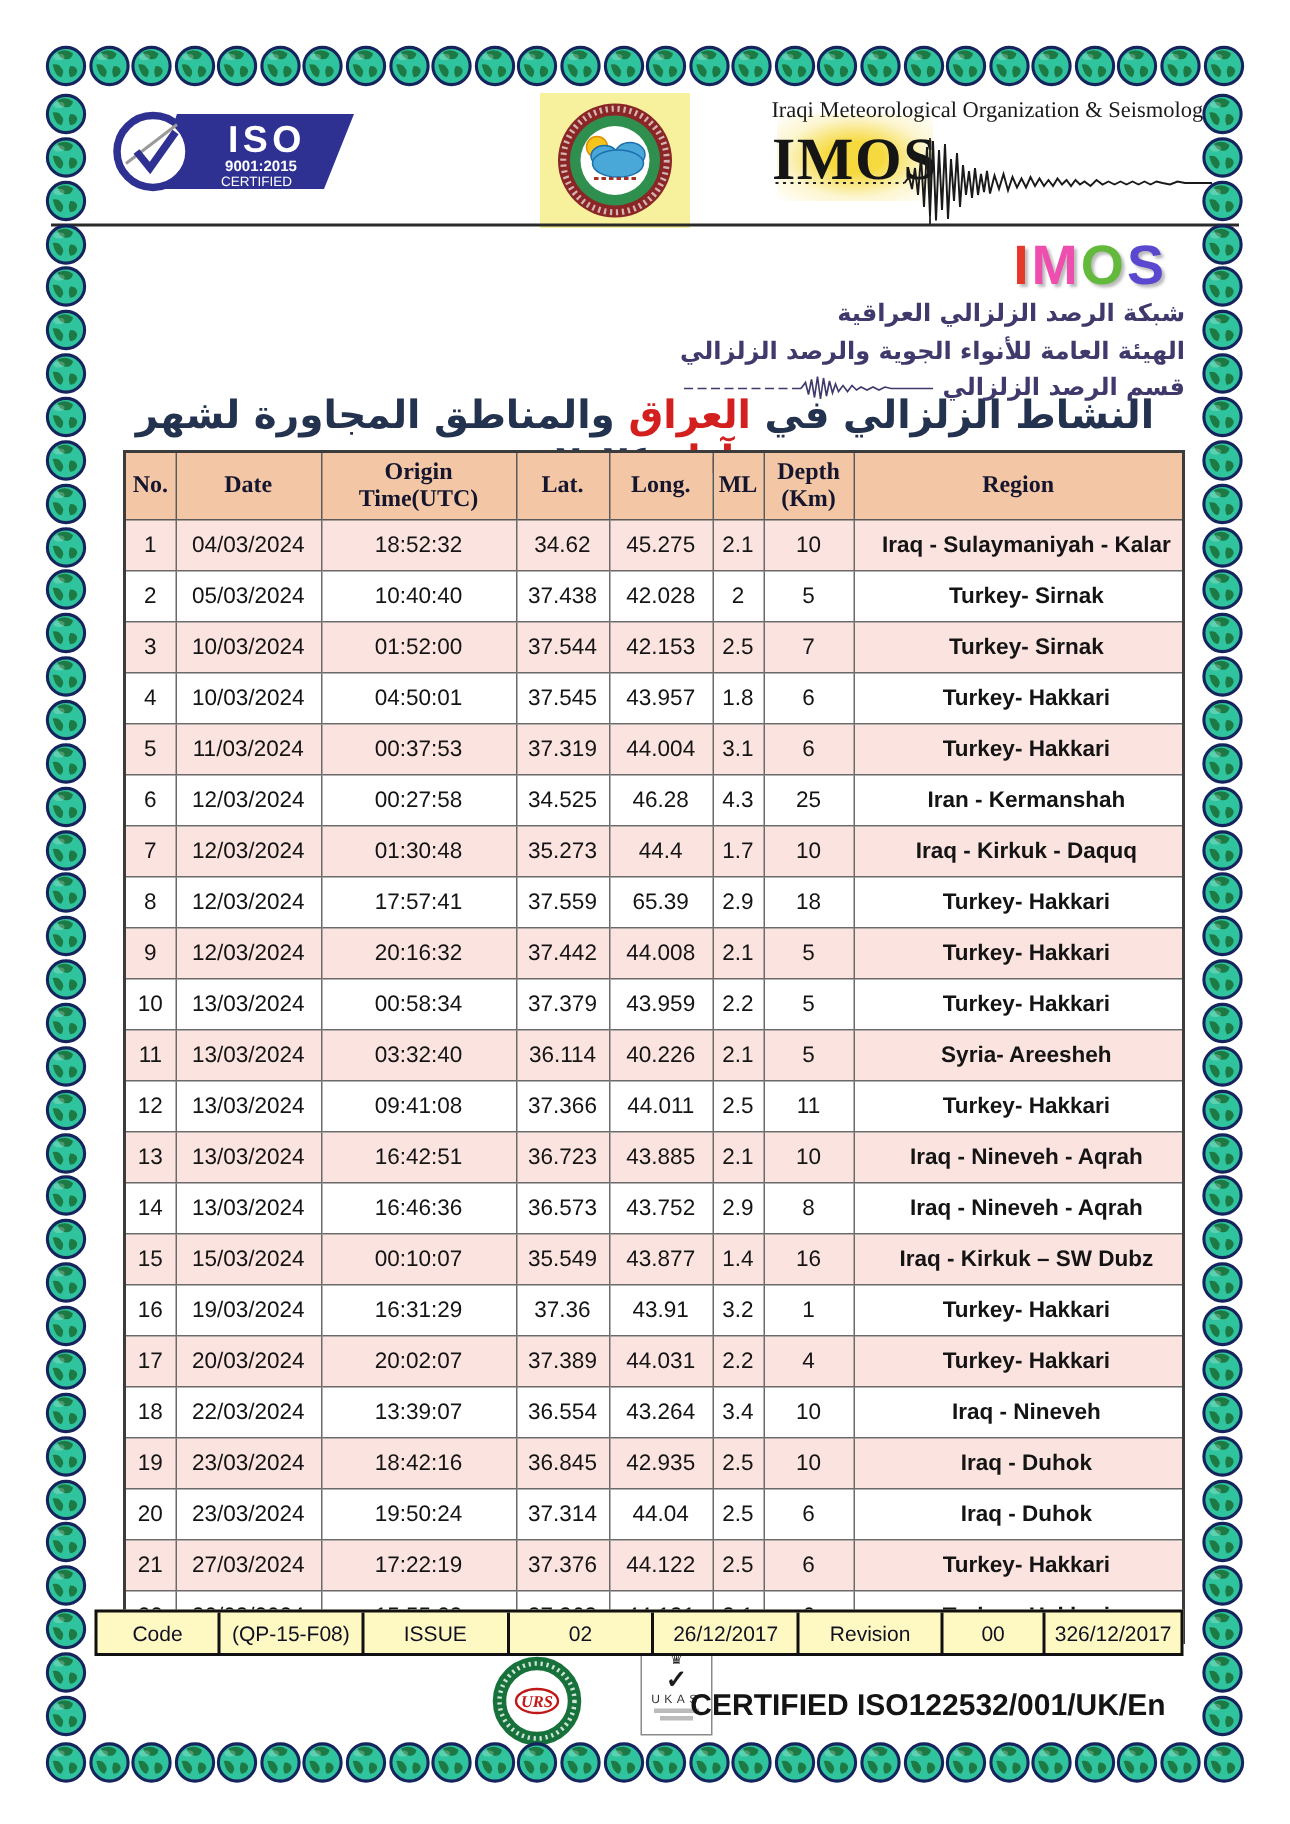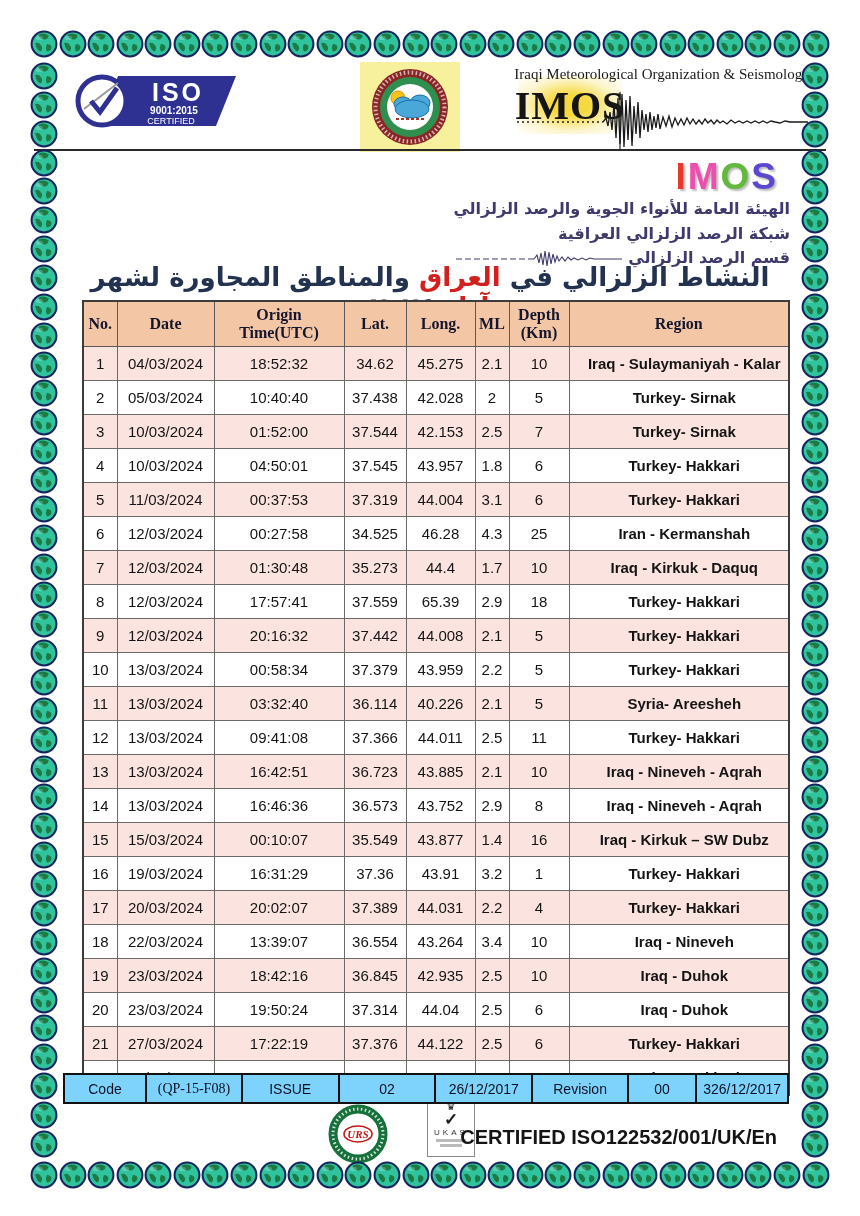--- a/index.html
+++ b/index.html
@@ -51,21 +51,21 @@
   tr.row-white td{background:#ffffff;}
   .c-no{font-size:13px;}
   .c-region{text-align:right;padding-left:13px !important;font-weight:bold;}
   .c-region.red{color:#d41f1f;}
   col.w-no{width:34px;} col.w-date{width:97px;} col.w-time{width:130px;}
   col.w-lat{width:62px;} col.w-long{width:69px;} col.w-ml{width:34px;}
   col.w-depth{width:60px;} col.w-region{width:220px;}
 
   
   #footer-table{position:absolute;left:63px;top:1073px;width:722px;height:27px;
-    display:flex;border:2px solid #111;background:#7dd3fc;z-index:2;}
+    display:flex;border:2px solid #111;background:#fef9c3;z-index:2;}
   .footer-cell{border-right:2px solid #111;display:flex;align-items:center;justify-content:center;
     font-size:14px;color:#101020;white-space:nowrap;}
   .footer-cell:last-child{border-right:none;}
 
   
   #urs-logo{position:absolute;left:328px;top:1104px;}
   #ukas-logo{position:absolute;left:427px;top:1100px;width:46px;height:54px;border:1px solid #8a8a8a;
     display:flex;flex-direction:column;align-items:center;justify-content:flex-start;background:#fff;padding-top:1px;}
   #ukas-logo .crown{font-size:10px;line-height:10px;color:#222;}
   #ukas-logo .check{font-size:17px;line-height:15px;font-weight:bold;color:#1c1c1c;}
@@ -1040,22 +1040,22 @@
 <svg id="seismogram" viewBox="0 0 295 62">
   <line x1="2" y1="32" x2="88" y2="32" stroke="#222" stroke-width="1.3" stroke-dasharray="2 3"></line>
   <line x1="105" y1="2" x2="105" y2="60" stroke="#222" stroke-width="1.2"></line>
   <polyline fill="none" stroke="#1a1a1a" stroke-width="1.3" points="88,32 91,28 93,36 95,22 97,40 99,14 101,48 103,8 105,54 107,4 109,57 111,10 113,50 115,6 117,56 119,16 121,44 123,12 125,48 127,20 129,40 131,24 133,42 135,22 137,40 139,26 141,38 143,24 145,39 148,27 151,36 154,26 157,37 160,28 163,35 166,29 169,35 172,28 175,34 178,29 181,34 184,30 187,34 190,29 193,33 196,30 199,34 202,30 205,33 208,31 212,34 216,30 220,33 224,31 228,33 232,31 236,33 240,31 244,33 248,31 252,33 256,31 260,32 265,33 270,31 275,32 280,32 285,32 290,32 293,32"></polyline>
 </svg>
 
 <div id="header-divider"></div>
 
 <div id="subheader">
   <div id="imos-rainbow"><span style="color: rgb(230, 57, 43);">I</span><span style="color: rgb(238, 79, 174);">M</span><span style="color: rgb(98, 185, 60);">O</span><span style="color: rgb(90, 73, 207);">S</span></div>
+  <div class="ar-line">شبكة الرصد الزلزالي العراقية</div>
   <div class="ar-line">الهيئة العامة للأنواء الجوية والرصد الزلزالي</div>
-  <div class="ar-line">شبكة الرصد الزلزالي العراقية</div>
   <div id="dept-line">
     <span class="ar-line">قسم الرصد الزلزالي</span>
     <svg id="mini-wave" viewBox="0 0 170 22">
       <line x1="2" y1="11" x2="80" y2="11" stroke="#3f3a6b" stroke-width="1.1" stroke-dasharray="6 3"></line>
       <polyline fill="none" stroke="#3f3a6b" stroke-width="1.1" points="80,11 83,7 85,15 87,5 89,17 91,3 93,18 95,4 97,16 99,6 101,14 103,8 105,13 108,9 111,13 114,9 117,12 120,10 124,12 128,10 132,12 136,10 140,11 146,11 152,11 160,11 168,11"></polyline>
     </svg>
   </div>
 </div>
 
 <div id="page-title"><span style="color: rgb(35, 50, 78);">النشاط الزلزالي في </span><span style="color: rgb(212, 31, 31);">العراق</span><span style="color: rgb(35, 50, 78);"> والمناطق المجاورة لشهر </span><span style="color: rgb(212, 31, 31);">آذار</span><span style="color: rgb(35, 50, 78);"> ٢٠٢٤</span></div>
@@ -1302,21 +1302,21 @@
         <td class="c-long">44.131</td>
         <td class="c-ml">3.1</td>
         <td class="c-depth">6</td>
         <td class="c-region">Turkey- Hakkari</td>
       </tr>
     </tbody>
 </table>
 
 <div id="footer-table">
     <div class="footer-cell" style="flex: 81 0 0px;">Code</div>
-    <div class="footer-cell" style="flex: 95 0 0px; font-family: Liberation Serif, serif;">(QP-15-F08)</div>
+    <div class="footer-cell" style="flex: 95 0 0px;">(QP-15-F08)</div>
     <div class="footer-cell" style="flex: 96 0 0px;">ISSUE</div>
     <div class="footer-cell" style="flex: 96 0 0px;">02</div>
     <div class="footer-cell" style="flex: 96 0 0px;">26/12/2017</div>
     <div class="footer-cell" style="flex: 95 0 0px;">Revision</div>
     <div class="footer-cell" style="flex: 67 0 0px;">00</div>
     <div class="footer-cell" style="flex: 91 0 0px;">326/12/2017</div>
   </div>
 
 <svg id="urs-logo" width="60" height="60">
   <circle cx="30" cy="30" r="25" fill="#fff" stroke="#17713a" stroke-width="9"></circle>

